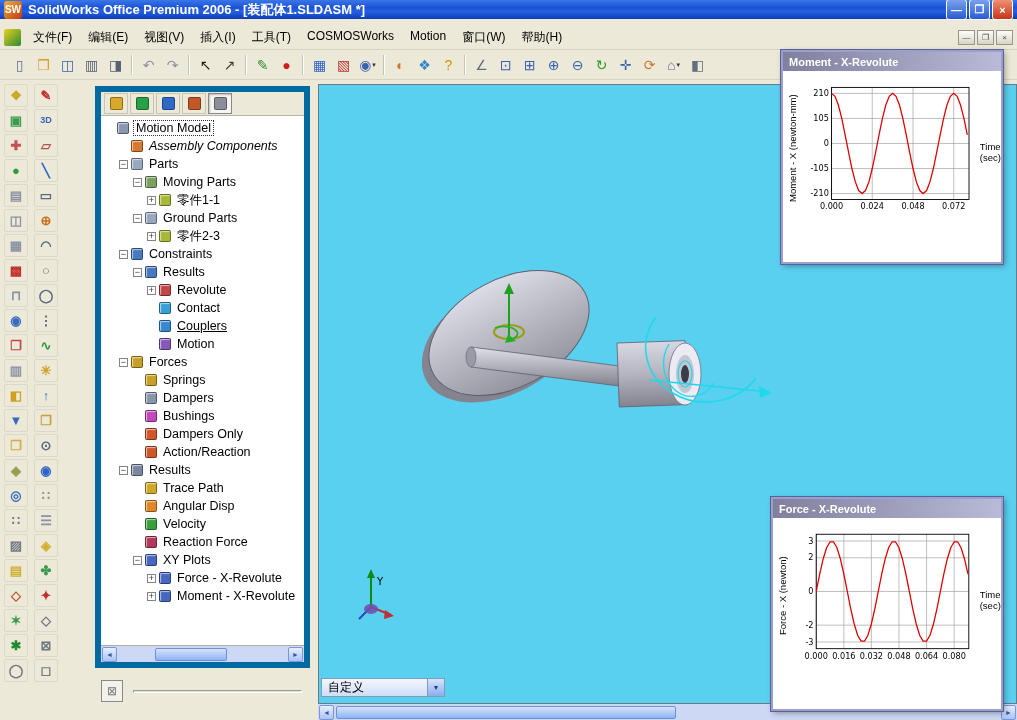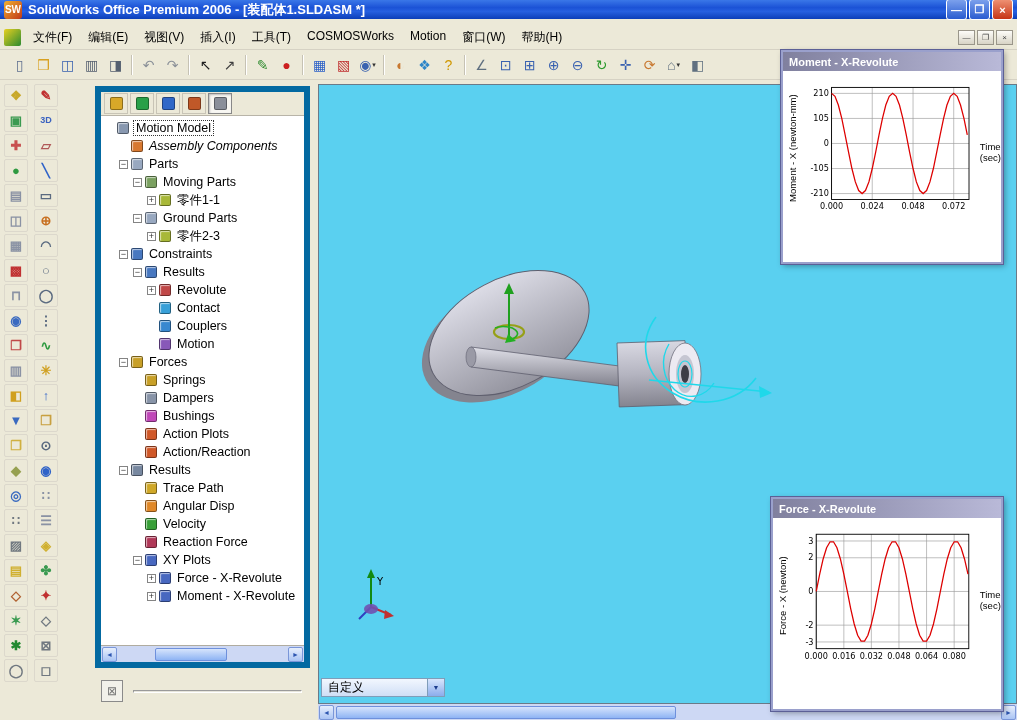--- a/index.html
+++ b/index.html
@@ -416,21 +416,21 @@
       <div class="tree-row" style="padding-left: 44px;">
         <span class="expander">+</span>
         <span class="chip" style="background: rgb(192, 72, 72);"></span>
         <span class="t-label">Revolute</span>
       </div>
       <div class="tree-row" style="padding-left: 44px;">
         <span class="exp-spacer"></span>
         <span class="chip" style="background: rgb(56, 160, 216);"></span>
         <span class="t-label">Contact</span>
       </div>
-      <div class="tree-row" style="padding-left: 44px;">
+      <div class="tree-row" style="padding-left: 44px; text-decoration: underline;">
         <span class="exp-spacer"></span>
         <span class="chip" style="background: rgb(56, 136, 208);"></span>
         <span class="t-label">Couplers</span>
       </div>
       <div class="tree-row" style="padding-left: 44px;">
         <span class="exp-spacer"></span>
         <span class="chip" style="background: rgb(136, 88, 184);"></span>
         <span class="t-label">Motion</span>
       </div>
       <div class="tree-row" style="padding-left: 16px;">
@@ -449,21 +449,21 @@
         <span class="t-label">Dampers</span>
       </div>
       <div class="tree-row" style="padding-left: 30px;">
         <span class="exp-spacer"></span>
         <span class="chip" style="background: rgb(192, 72, 184);"></span>
         <span class="t-label">Bushings</span>
       </div>
       <div class="tree-row" style="padding-left: 30px;">
         <span class="exp-spacer"></span>
         <span class="chip" style="background: rgb(208, 88, 40);"></span>
-        <span class="t-label">Action Plots</span>
+        <span class="t-label">Dampers Only</span>
       </div>
       <div class="tree-row" style="padding-left: 30px;">
         <span class="exp-spacer"></span>
         <span class="chip" style="background: rgb(208, 88, 40);"></span>
         <span class="t-label">Action/Reaction</span>
       </div>
       <div class="tree-row" style="padding-left: 16px;">
         <span class="expander">−</span>
         <span class="chip" style="background: rgb(120, 136, 160);"></span>
         <span class="t-label">Results</span>

